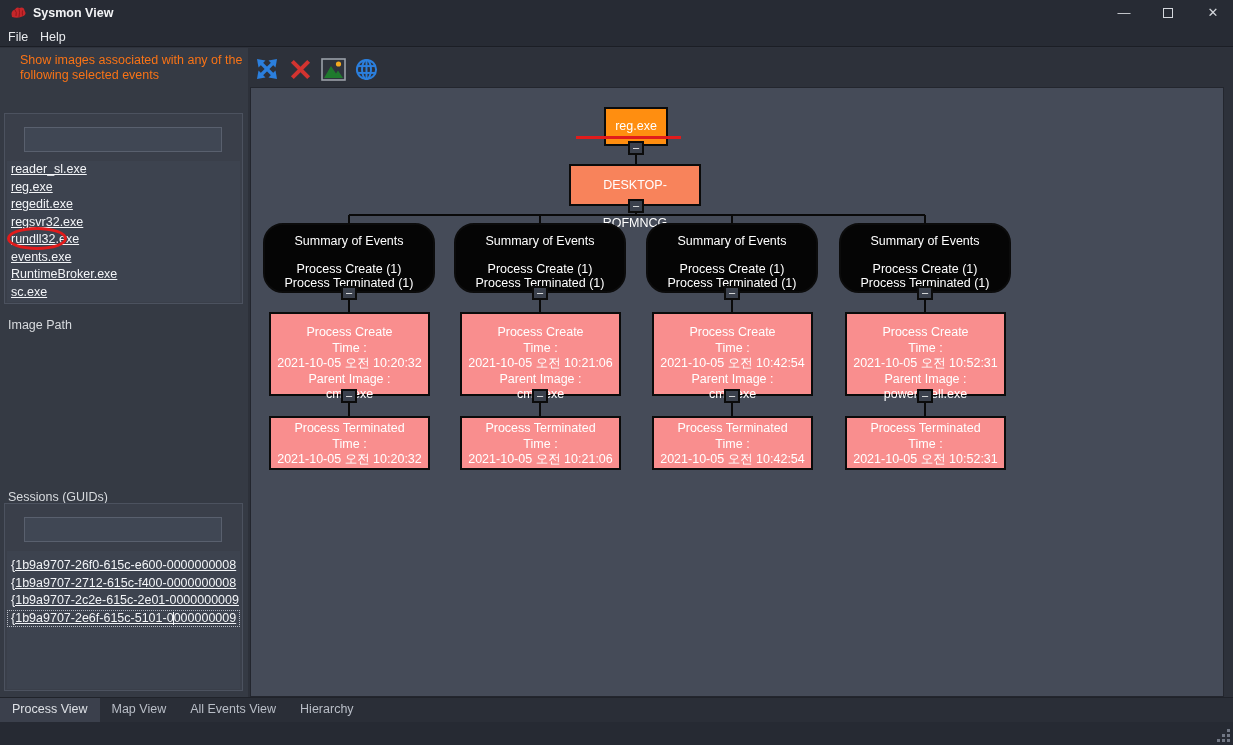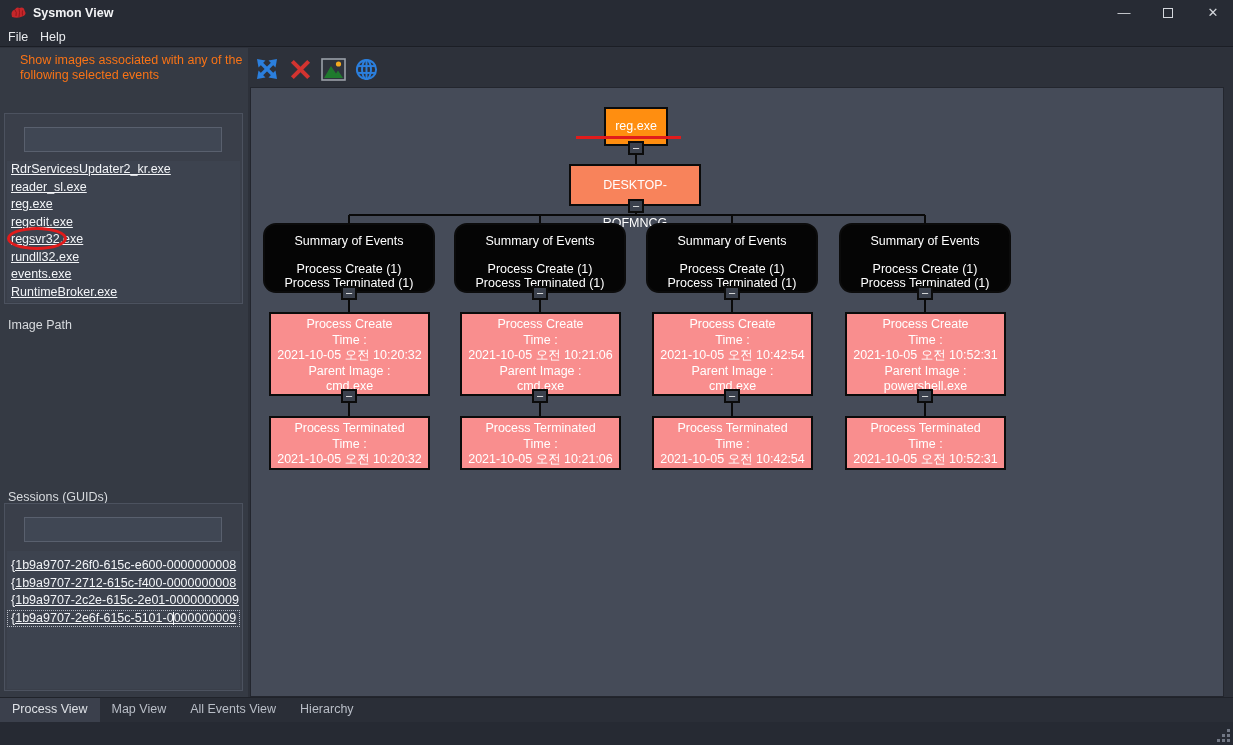--- a/index.html
+++ b/index.html
@@ -50,22 +50,22 @@
   
   .main { position:absolute; left:248px; top:48px; width:985px; height:649px; background:#2d313a; }
   .toolbar { position:absolute; left:6px; top:8px; height:28px; display:flex; gap:7px; }
   .tool { width:26px; height:26px; display:flex; align-items:center; justify-content:center; }
 
   .canvas { position:absolute; left:2px; top:39px; width:974px; height:610px; background:#454b58; border:1px solid #23262e; }
 
   .node { position:absolute; border:2px solid #0b0b0b; color:#ffffff; text-align:center; }
   .node-root { left:353px; top:19px; width:64px; height:39px; background:#ff8e10; line-height:35px; }
   .node-host { left:318px; top:76px; width:132px; height:42px; background:#f8835b; line-height:38px; }
-  .node-summary { top:135px; width:172px; height:70px; background:#050505; border-radius:13px; border:2px solid #0b0b0b; padding-top:9px; line-height:14.5px; }
-  .node-create { top:224px; width:161px; height:84px; background:#f98e8e; padding-top:3px; line-height:15.5px; }
+  .node-summary { top:135px; width:172px; height:70px; background:#050505; border-radius:20px; border:2px solid #0b0b0b; padding-top:9px; line-height:14.5px; }
+  .node-create { top:224px; width:161px; height:84px; background:#f98e8e; padding-top:11px; line-height:15.5px; }
   .node-term { top:328px; width:161px; height:54px; background:#f98e8e; padding-top:3px; line-height:15.5px; }
   .blankline { height:13px; }
   .collapse { position:absolute; width:16px; height:14px; background:#3b414d; border:2px solid #0b0b0b; color:#fff; font-size:11px; line-height:9px; text-align:center; }
   .tree-svg { position:absolute; left:0; top:0; }
 
   
   .tabbar { position:absolute; left:0; top:697px; width:1233px; height:25px; background:#2a2e37; border-top:1px solid #20232a; display:flex; align-items:stretch; }
   .tab { padding:4px 12px 0 12px; color:#b9bec7; }
   .tab.active { background:#3b404c; color:#dde0e5; }
   .statusbar { position:absolute; left:0; top:722px; width:1233px; height:23px; background:#262a33; }
@@ -91,21 +91,20 @@
   <span class="menu-item" style="left:36px">Help</span>
 </div>
 
 <div class="sidebar">
   <div class="sidebar-header">Show images associated with any of the following selected events</div>
 
 
   <div class="groupbox gb1">
     <input class="side-input" type="text" value="" style="">
     <div class="listpane lp1">
-      <a class="lnk">RdrServicesUpdater2_kr.exe</a>
       <a class="lnk">reader_sl.exe</a>
       <a class="lnk">reg.exe</a>
       <a class="lnk">regedit.exe</a>
       <a class="lnk">regsvr32.exe</a>
       <a class="lnk">rundll32.exe</a>
       <a class="lnk">events.exe</a>
       <a class="lnk">RuntimeBroker.exe</a>
       <a class="lnk">sc.exe</a>
     </div>
     <div class="anno-ellipse"></div>

